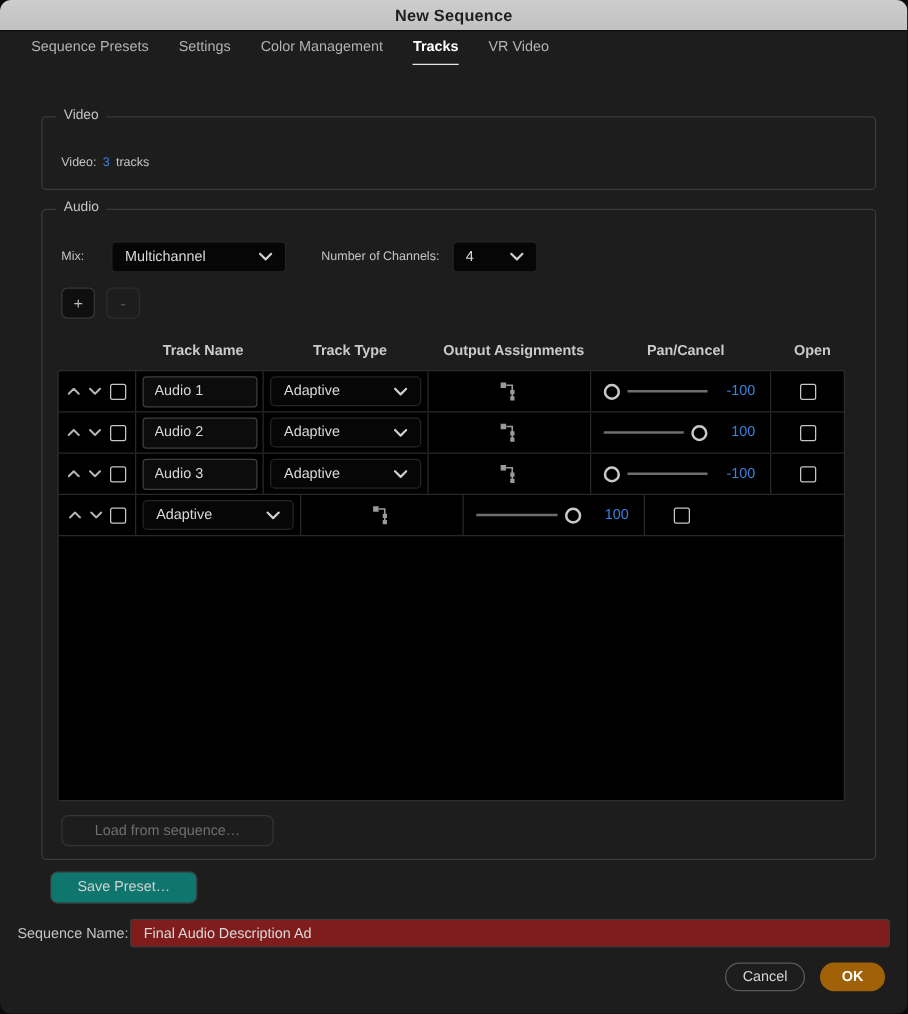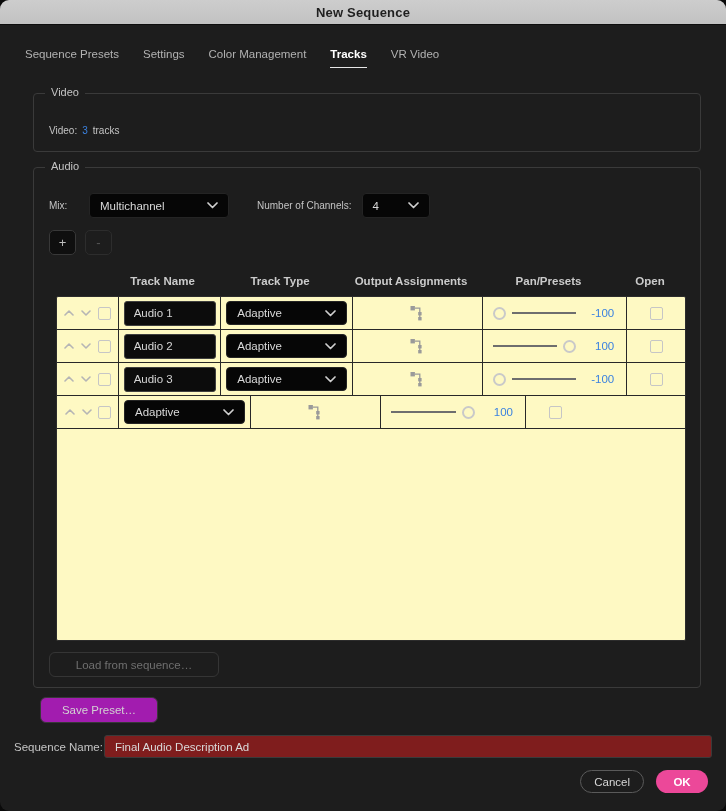--- a/index.html
+++ b/index.html
@@ -9,21 +9,21 @@
     background:#1d1d1d; border-radius:9px; overflow:hidden;
   }
   
   .titlebar {
     height:25px; background:linear-gradient(#cdcdcd,#c2c2c2);
     display:flex; align-items:center; justify-content:center;
     border-bottom:1px solid #0e0e0e;
   }
   .titlebar .title { font-size:13px; font-weight:bold; color:#1f1f1f; letter-spacing:.2px; }
   
-  .tabs { position:absolute; top:48px; left:25px; display:flex; gap:24px; }
+  .tabs { position:absolute; top:32px; left:25px; display:flex; gap:24px; }
   .tab { font-size:11.5px; color:#b2b2b2; padding-bottom:7px; cursor:default; }
   .tab.active { color:#ffffff; font-weight:bold; border-bottom:1.5px solid #e6e6e6; }
   
   .group { position:absolute; border:1px solid #3a3a3a; border-radius:4px; }
   .group-legend {
     position:absolute; top:-8px; left:11px; background:#1d1d1d;
     padding:0 6px; font-size:11px; color:#c4c4c4;
   }
   .video-group { left:33px; top:93px; width:668px; height:59px; }
   .audio-group { left:33px; top:167px; width:668px; height:521px; }
@@ -49,22 +49,22 @@
     display:flex; align-items:center; justify-content:center;
     font-size:13px;
   }
   .btn-add { left:15px; background:#0f0f0f; border:1px solid #383838; color:#bdbdbd; }
   .btn-remove { left:51px; background:transparent; border:1px solid #2d2d2d; color:#555555; }
   
   .tbl-header { position:absolute; left:15px; top:107px; width:630px; display:flex; }
   .tbl-header .hcell { font-size:11.5px; font-weight:bold; color:#cbcbcb; text-align:center; }
   .hc1{width:62px;} .hc2{width:103px;} .hc3{width:132px;} .hc4{width:130px;} .hc5{width:145px;} .hc6{width:58px;}
   .tbl-panel {
-    position:absolute; left:22px; top:128px; width:630px; height:345px;
-    background:#fef9c3; border:1px solid #2c2c2c; border-radius:2px;
+    position:absolute; left:12px; top:128px; width:630px; height:345px;
+    background:#000000; border:1px solid #2c2c2c; border-radius:2px;
   }
   .row { display:flex; height:33px; border-bottom:1px solid #282828; }
   .cell { display:flex; align-items:center; border-right:1px solid #282828; height:100%; }
   .c1 { width:62px; justify-content:center; gap:6px; }
   .c2 { width:103px; justify-content:center; }
   .c3 { width:132px; justify-content:center; }
   .c4 { width:130px; justify-content:center; }
   .c5 { width:145px; padding:0 12px 0 10px; }
   .c6 { width:58px; justify-content:center; border-right:none; }
   .chev-btn { display:flex; align-items:center; justify-content:center; width:11px; height:12px; }
@@ -89,41 +89,41 @@
   .pan-right .pan-track { margin-right:6px; }
   .pan-val { flex:none; width:38px; text-align:right; font-size:11.5px; color:#3b82e0; }
   
   .btn-load {
     position:absolute; left:15px; top:484px; width:170px; height:25px;
     background:transparent; border:1px solid #353535; border-radius:6px;
     color:#6f6f6f; font-size:11.5px; display:flex; align-items:center; justify-content:center;
   }
   .btn-save {
     position:absolute; left:40px; top:697px; width:118px; height:26px;
-    background:#a21caf; border:1px solid #383838; border-radius:6px;
+    background:#0f766e; border:1px solid #383838; border-radius:6px;
     color:#d2d2d2; font-size:11.5px; display:flex; align-items:center; justify-content:center;
   }
   
   .seq-row { position:absolute; left:14px; top:735px; width:698px; display:flex; align-items:center; }
   .seq-label { width:90px; font-size:11.5px; color:#c4c4c4; }
   .seq-input {
     flex:1; height:23px; background:#7f1d1d; border:1px solid #3a3a3a;
     border-radius:3px; color:#dadada; font-size:11.5px; padding:0 10px;
     font-family:"Liberation Sans", sans-serif; outline:none;
   }
   
   .footer { position:absolute; right:18px; top:770px; display:flex; gap:12px; }
   .btn-cancel {
     min-width:49px; height:23px; border-radius:12px; padding:0 13px;
     background:transparent; border:1.5px solid #5a5a5a; color:#d6d6d6;
     font-size:11.5px; display:flex; align-items:center; justify-content:center;
   }
   .btn-ok {
     min-width:52px; height:23px; border-radius:12px; padding:0 15px;
-    background:#ec4899; border:none; color:#ffffff; font-weight:bold;
+    background:#a16207; border:none; color:#ffffff; font-weight:bold;
     font-size:11.5px; display:flex; align-items:center; justify-content:center;
   }
 </style>
 </head>
 <body>
 
 <div class="dialog">
 
   <div class="titlebar">
     <span class="title">New Sequence</span>
@@ -167,21 +167,21 @@
     </div>
 
     <div class="pm-btn btn-add">+</div>
     <div class="pm-btn btn-remove">-</div>
 
     <div class="tbl-header">
       <div class="hcell hc1"></div>
       <div class="hcell hc2">Track Name</div>
       <div class="hcell hc3">Track Type</div>
       <div class="hcell hc4">Output Assignments</div>
-      <div class="hcell hc5">Pan/Presets</div>
+      <div class="hcell hc5">Pan/Cancel</div>
       <div class="hcell hc6">Open</div>
     </div>
 
     <div class="tbl-panel" id="track-table">
   <div class="row">
     <div class="cell c1">
       <span class="chev-btn">
         <svg width="10" height="6" viewBox="0 0 10 6">
                 <polyline points="1,5 5,1 9,5" fill="none" stroke="#b5b5b5" stroke-width="1.6" stroke-linecap="round" stroke-linejoin="round"></polyline>
               </svg>

